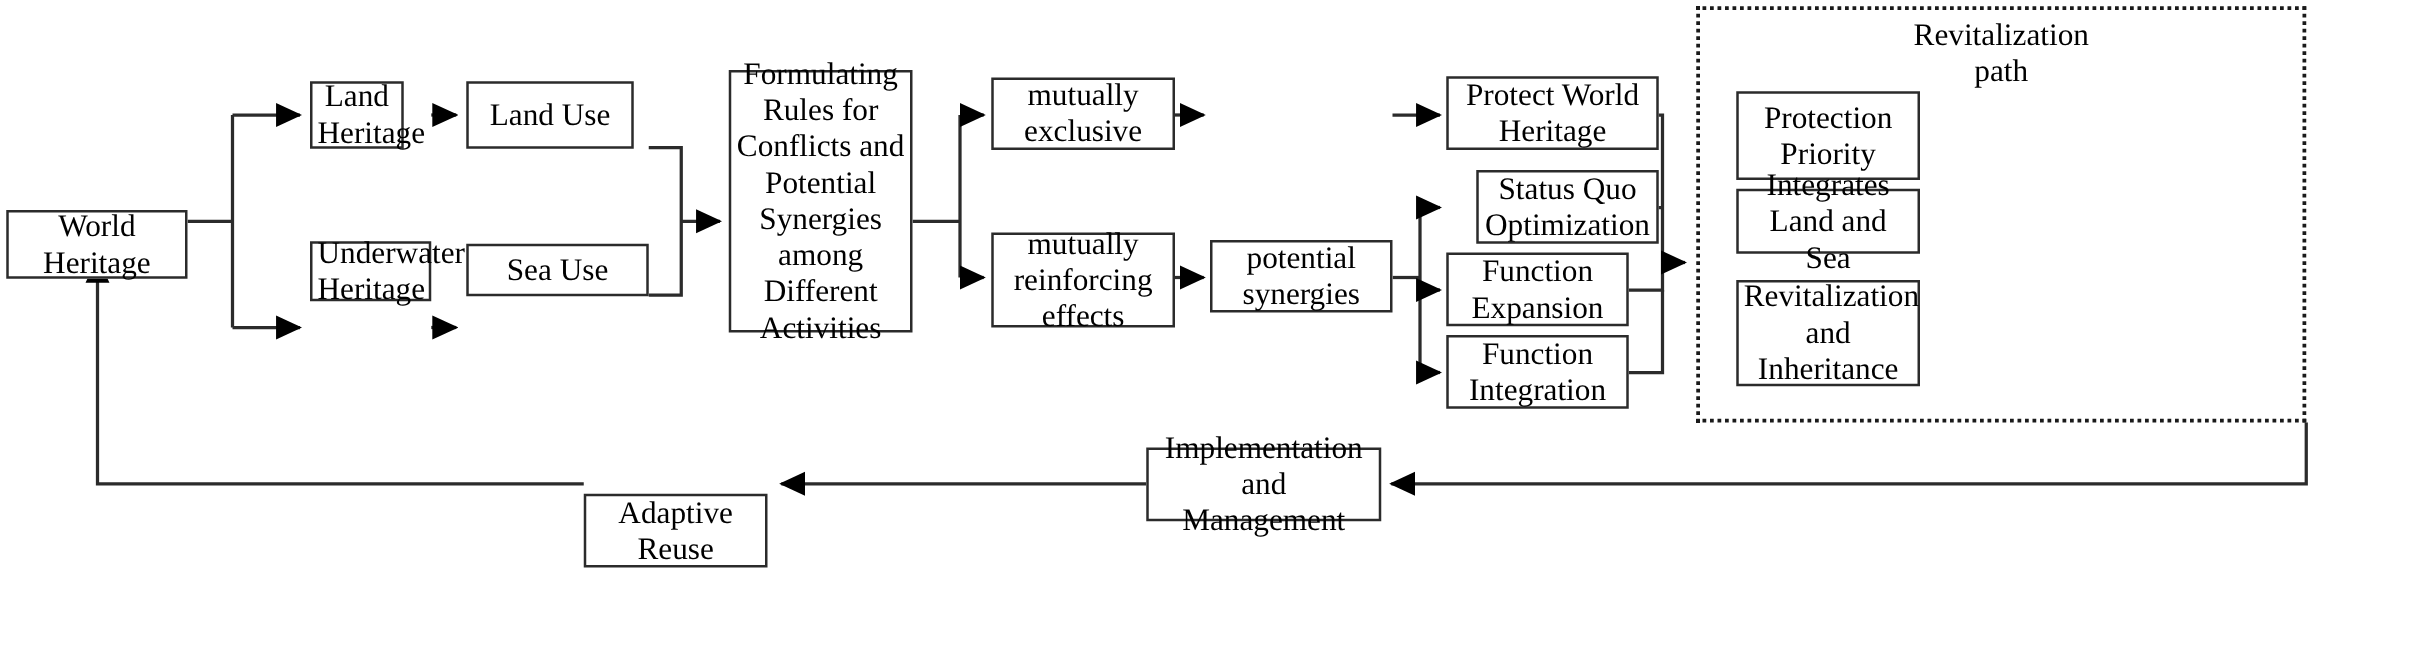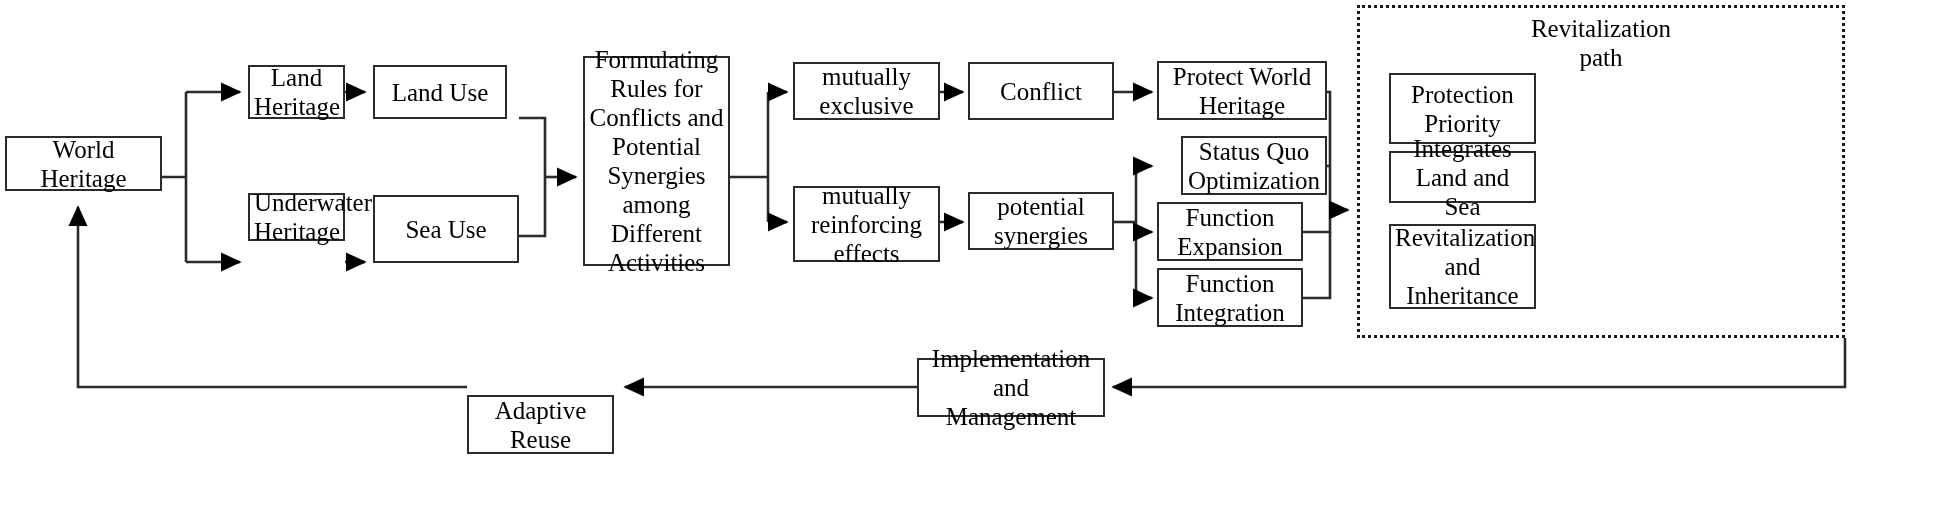--- a/index.html
+++ b/index.html
@@ -100,55 +100,52 @@
       <path d="M 1330 210 L 1348 210" marker-end="url(#arrow)"></path>
 
       <path d="M 1845 338 L 1845 387 L 1113 387" marker-end="url(#arrow)"></path>
 
       <path d="M 917 387 L 625 387" marker-end="url(#arrow)"></path>
 
       <path d="M 467 387 L 78 387 L 78 207" marker-end="url(#arrow)"></path>
     </g>
   </svg>
 
-  <div class="node" style="left:5px; top:136px; width:157px; height:55px;">
+  <div class="node" style="left:5px; top:168px; width:145px; height:55px;">
     <span>World<br>Heritage</span>
   </div>
 
-  <div class="node" style="left:248px; top:65px; width:97px; height:54px;">
+  <div class="node" style="left:248px; top:65px; width:75px; height:54px;">
     <span>Land Heritage</span>
   </div>
 
   <div class="node" style="left:248px; top:193px; width:97px; height:48px;">
     <span>Underwater<br>Heritage</span>
   </div>
 
   <div class="node" style="left:373px; top:65px; width:134px; height:54px;">
     <span>Land Use</span>
   </div>
 
-  <div class="node" style="left:373px; top:195px; width:146px; height:68px;font-family:Liberation Serif, serif;">
+  <div class="node" style="left:373px; top:195px; width:146px; height:42px;font-family:Liberation Serif, serif;">
     <span>Sea Use</span>
   </div>
 
   <div class="node" style="left:583px; top:56px; width:147px; height:210px;">
     <span>Formulating<br>Rules for<br>Conflicts and<br>Potential<br>Synergies<br>among<br>Different<br>Activities</span>
   </div>
 
   <div class="node" style="left:793px; top:62px; width:147px; height:58px;">
     <span>mutually<br>exclusive</span>
   </div>
 
   <div class="node" style="left:793px; top:186px; width:147px; height:76px;">
     <span>mutually<br>reinforcing<br>effects</span>
   </div>
 
-  <div class="node" style="left:968px; top:62px; width:146px; height:58px;">
-    <span>Conflict</span>
-  </div>
 
   <div class="node" style="left:968px; top:192px; width:146px; height:58px;">
     <span>potential<br>synergies</span>
   </div>
 
   <div class="node" style="left:1157px; top:61px; width:170px; height:59px;">
     <span>Protect World<br>Heritage</span>
   </div>
 
   <div class="node" style="left:1181px; top:136px; width:146px; height:59px;">

